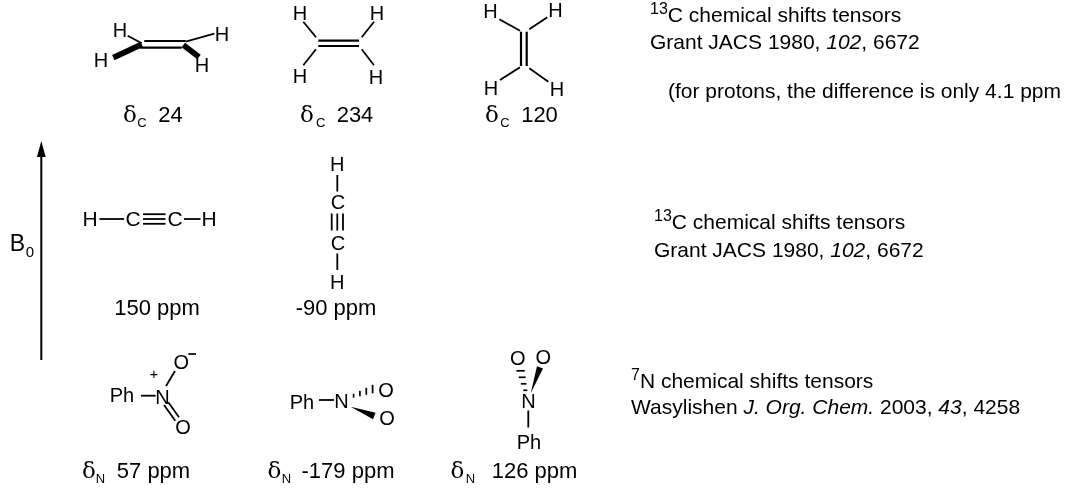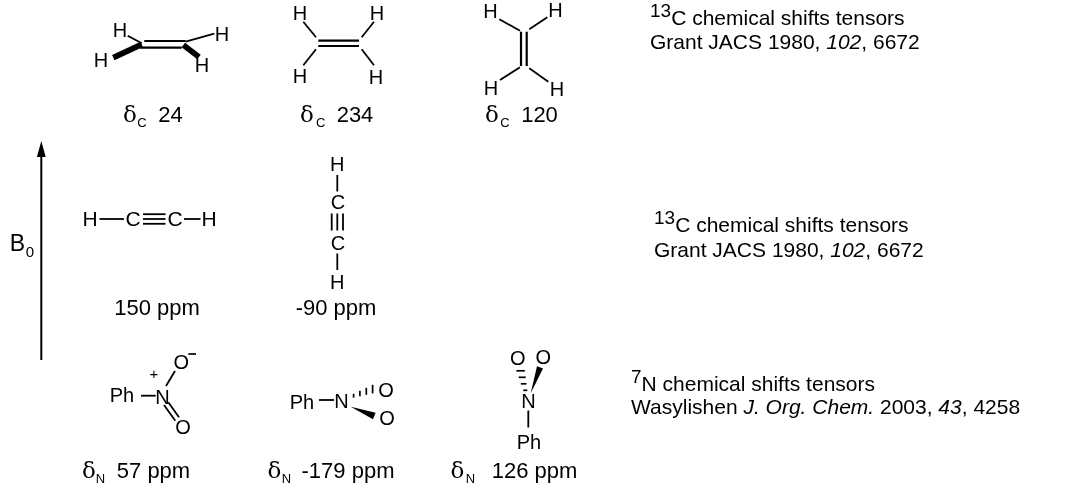--- a/index.html
+++ b/index.html
@@ -2,21 +2,21 @@
 <html><head>
 <meta charset="utf-8">
 <style>
 html,body{margin:0;padding:0;background:#fff}
 #page{position:relative;width:1081px;height:499px;background:#fff;font-family:"Liberation Sans",sans-serif;overflow:hidden}
 #mol-canvas{position:absolute;left:0;top:0}
 #refs{position:absolute;left:0;top:0;width:100%;height:100%}
 .refline{position:absolute;font-size:21px;color:#000;white-space:pre}
 .b{font-weight:normal}
 .i{font-style:italic}
-.sup{font-size:19px;vertical-align:8px}
+.sup{font-size:16px;vertical-align:8px}
 </style>
 </head>
 <body>
 
 <div id="page">
   <svg id="mol-canvas" width="1081" height="499">
       <g>
         <line x1="41.3" y1="148" x2="41.3" y2="360" stroke="#000" stroke-width="2"></line>
         <polygon points="41.3,141 36.9,157 45.7,157" fill="#000"></polygon>
         <text x="17.5" y="251" text-anchor="middle" font-size="23" fill="#000" font-family="Liberation Sans,sans-serif">B</text>
@@ -133,18 +133,19 @@
         <polygon points="530.7,393.3 543,368.4 537,366.2" fill="#000"></polygon>
         <line x1="528.3" y1="410.5" x2="528.3" y2="427.5" stroke="#000" stroke-width="1.8"></line>
         <text x="457.5" y="478" text-anchor="middle" font-size="23" fill="#000" font-family="DejaVu Serif,serif">δ</text>
         <text x="470.5" y="483" text-anchor="middle" font-size="13" fill="#000" font-family="Liberation Sans,sans-serif">N</text>
         <text x="534.5" y="478" text-anchor="middle" font-size="22" fill="#000" font-family="Liberation Sans,sans-serif">126 ppm</text>
       </g>
     </svg>
   <div id="refs">
       <div class="refline" style="left: 650px; top: 0px;"><span class="sup">13</span><span>C chemical shifts tensors</span></div>
       <div class="refline" style="left: 650px; top: 29.5px;"><span>Grant JACS </span><span class="b">1980</span><span>, </span><span class="i">102</span><span>, 6672</span></div>
+      <div class="refline" style="left: 668px; top: 79px;"><span>(for protons, the difference is only 4.1 ppm</span></div>
       <div class="refline" style="left: 654px; top: 207px;"><span class="sup">13</span><span>C chemical shifts tensors</span></div>
       <div class="refline" style="left: 654px; top: 237.5px;"><span>Grant JACS </span><span class="b">1980</span><span>, </span><span class="i">102</span><span>, 6672</span></div>
       <div class="refline" style="left: 631px; top: 365.5px;"><span class="sup">7</span><span>N chemical shifts tensors</span></div>
       <div class="refline" style="left: 631px; top: 395px;"><span>Wasylishen </span><span class="i">J. Org. Chem. </span><span class="b">2003</span><span>, </span><span class="i">43</span><span>, 4258</span></div>
     </div>
 </div>
 
 </body></html>

